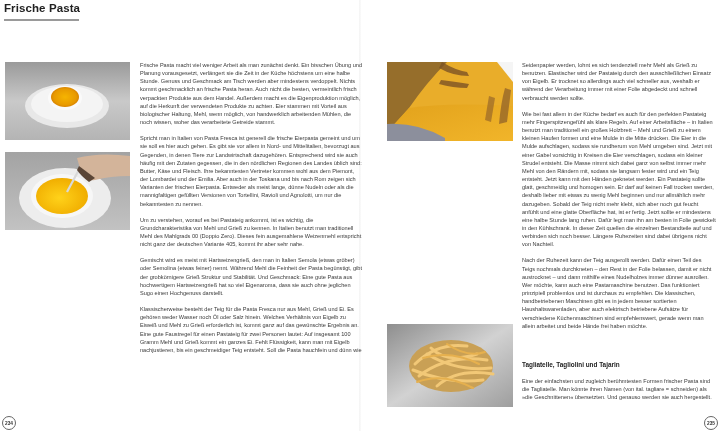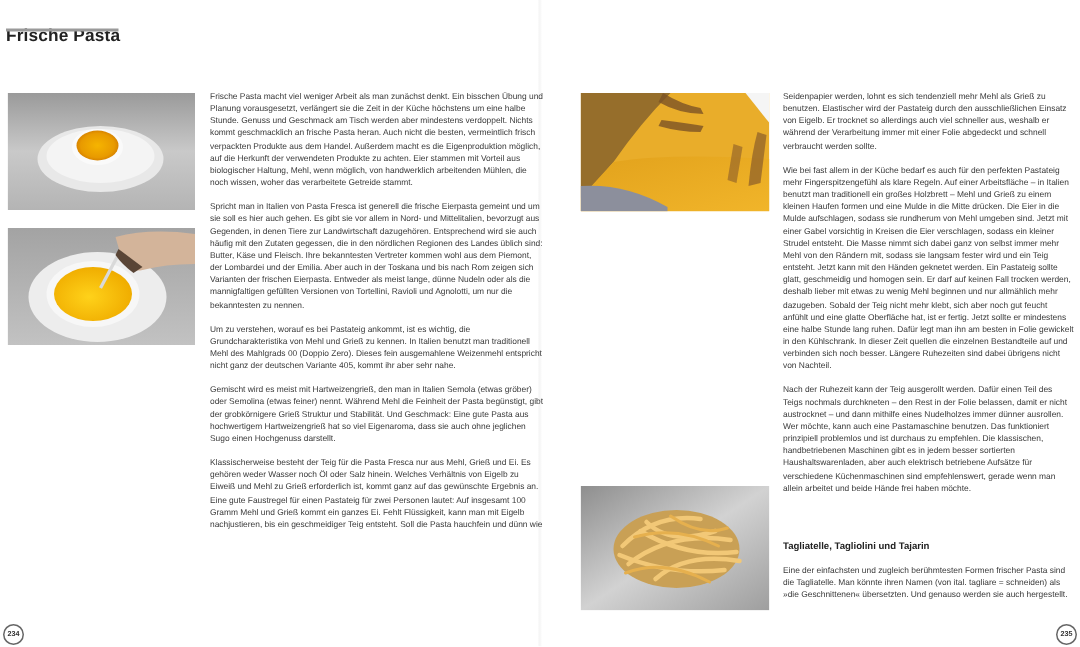--- a/index.html
+++ b/index.html
@@ -1,17 +1,17 @@
 <!DOCTYPE html>
 <html><head>
 <meta charset="utf-8">
 <style>
   html, body { margin:0; padding:0; background:#fff; }
   body { width:720px; height:431px; position:relative; overflow:hidden; font-family:"Liberation Sans", sans-serif; color:#333; }
-  .page-title { position:absolute; left:4px; top:18px; font-size:11.5px; font-weight:bold; color:#222; letter-spacing:0.1px; }
+  .page-title { position:absolute; left:4px; top:2px; font-size:11.5px; font-weight:bold; color:#222; letter-spacing:0.1px; }
   .title-rule { position:absolute; left:4px; top:19px; width:75px; height:1.5px; background:#9a9a9a; }
   .photo { position:absolute; overflow:hidden; }
   .col { position:absolute; font-size:5.6px; line-height:8.15px; color:#3a3a3a; }
   .col p { margin:0 0 8px 0; }
   .subhead { font-weight:bold; font-size:6.4px; color:#222; margin:0 0 8px 0; }
   .folio { position:absolute; width:12px; height:12px; border:0.8px solid #666; border-radius:50%; font-size:4.8px; font-weight:bold; color:#333; display:flex; align-items:center; justify-content:center; }
   .gutter { position:absolute; left:359px; top:0; width:2px; height:431px; background:linear-gradient(90deg,#f4f4f4,#fafafa); }
 </style>
 </head>
 <body>

